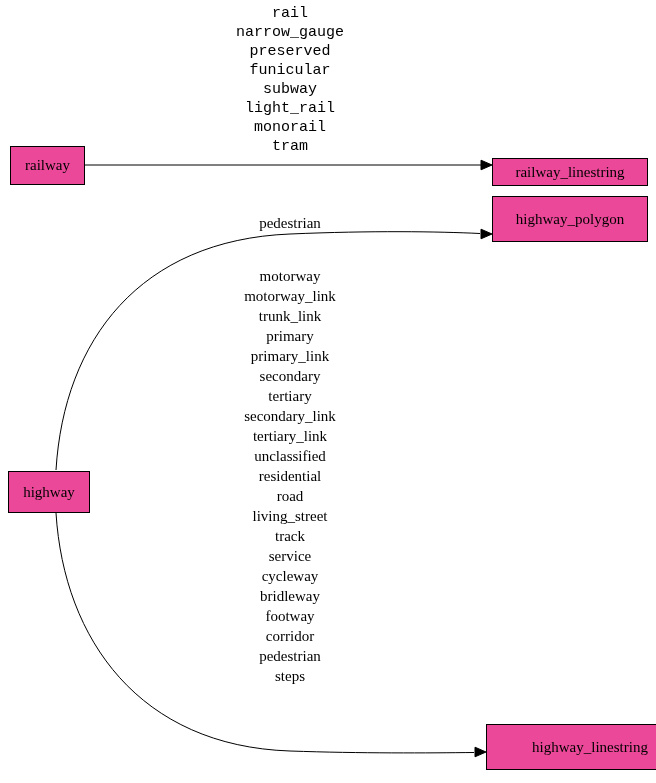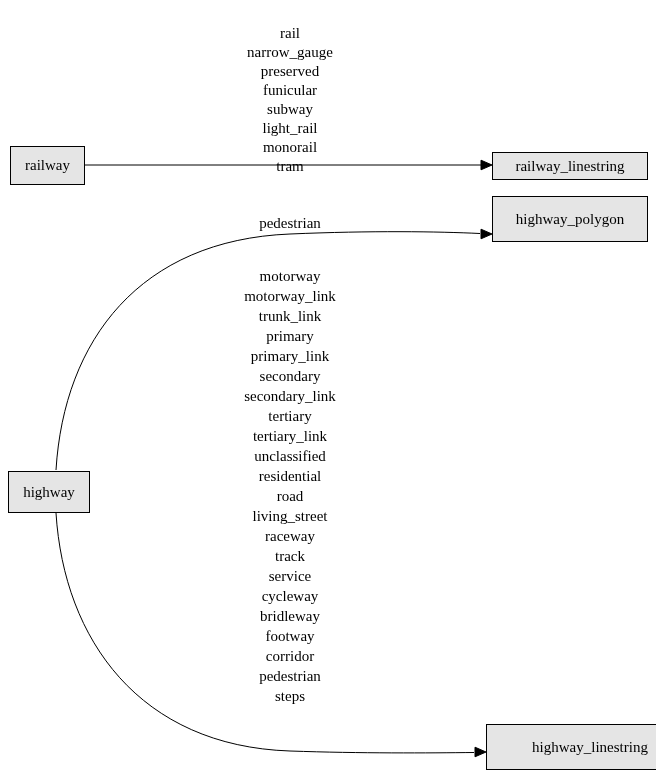--- a/index.html
+++ b/index.html
@@ -19,21 +19,21 @@
     position: absolute;
     left: 0;
     top: 0;
     width: 656px;
     height: 783px;
   }
   .node {
     position: absolute;
     box-sizing: border-box;
     border: 1px solid #000000;
-    background: #e5e5e5;
+    background: #ec4899;
     color: #000000;
     display: flex;
     align-items: center;
     justify-content: center;
     font-size: 15px;
     white-space: nowrap;
   }
   .edge-label-group {
     position: absolute;
     color: #000000;
@@ -76,29 +76,29 @@
     </g>
 
     <g>
       <path class="edge" d="M 56 513 C 64 640, 140 746, 290 751 C 362 753.5, 428 753, 474 752.5"></path>
       <polygon class="arrowhead" points="486,752 475,747.2 475,756.8"></polygon>
     </g>
   </svg>
 
   <div class="node" style="left:10px; top:146px; width:75px; height:39px;">railway</div>
 
-  <div class="node" style="left:492px; top:152px; width:156px; height:28px;">railway_linestring</div>
+  <div class="node" style="left:492px; top:158px; width:156px; height:28px;">railway_linestring</div>
 
   <div class="node" style="left:8px; top:471px; width:82px; height:42px;">highway</div>
 
   <div class="node" style="left:492px; top:196px; width:156px; height:46px;">highway_polygon</div>
 
   <div class="node" style="left:486px; top:724px; width:192px; height:46px;padding-left:16px;">highway_linestring</div>
 
-  <div class="edge-label-group" style="left:190px; top:24px; width:200px;">
+  <div class="edge-label-group" style="left:190px; top:4px; width:200px;font-family:Liberation Mono, monospace;">
       <div>rail</div>
       <div>narrow_gauge</div>
       <div>preserved</div>
       <div>funicular</div>
       <div>subway</div>
       <div>light_rail</div>
       <div>monorail</div>
       <div>tram</div>
     </div>
 
@@ -106,28 +106,27 @@
       <div>pedestrian</div>
     </div>
 
   <div class="edge-label-group wide" style="left:190px; top:266px; width:200px;">
       <div>motorway</div>
       <div>motorway_link</div>
       <div>trunk_link</div>
       <div>primary</div>
       <div>primary_link</div>
       <div>secondary</div>
+      <div>tertiary</div>
       <div>secondary_link</div>
-      <div>tertiary</div>
       <div>tertiary_link</div>
       <div>unclassified</div>
       <div>residential</div>
       <div>road</div>
       <div>living_street</div>
-      <div>raceway</div>
       <div>track</div>
       <div>service</div>
       <div>cycleway</div>
       <div>bridleway</div>
       <div>footway</div>
       <div>corridor</div>
       <div>pedestrian</div>
       <div>steps</div>
     </div>
 

